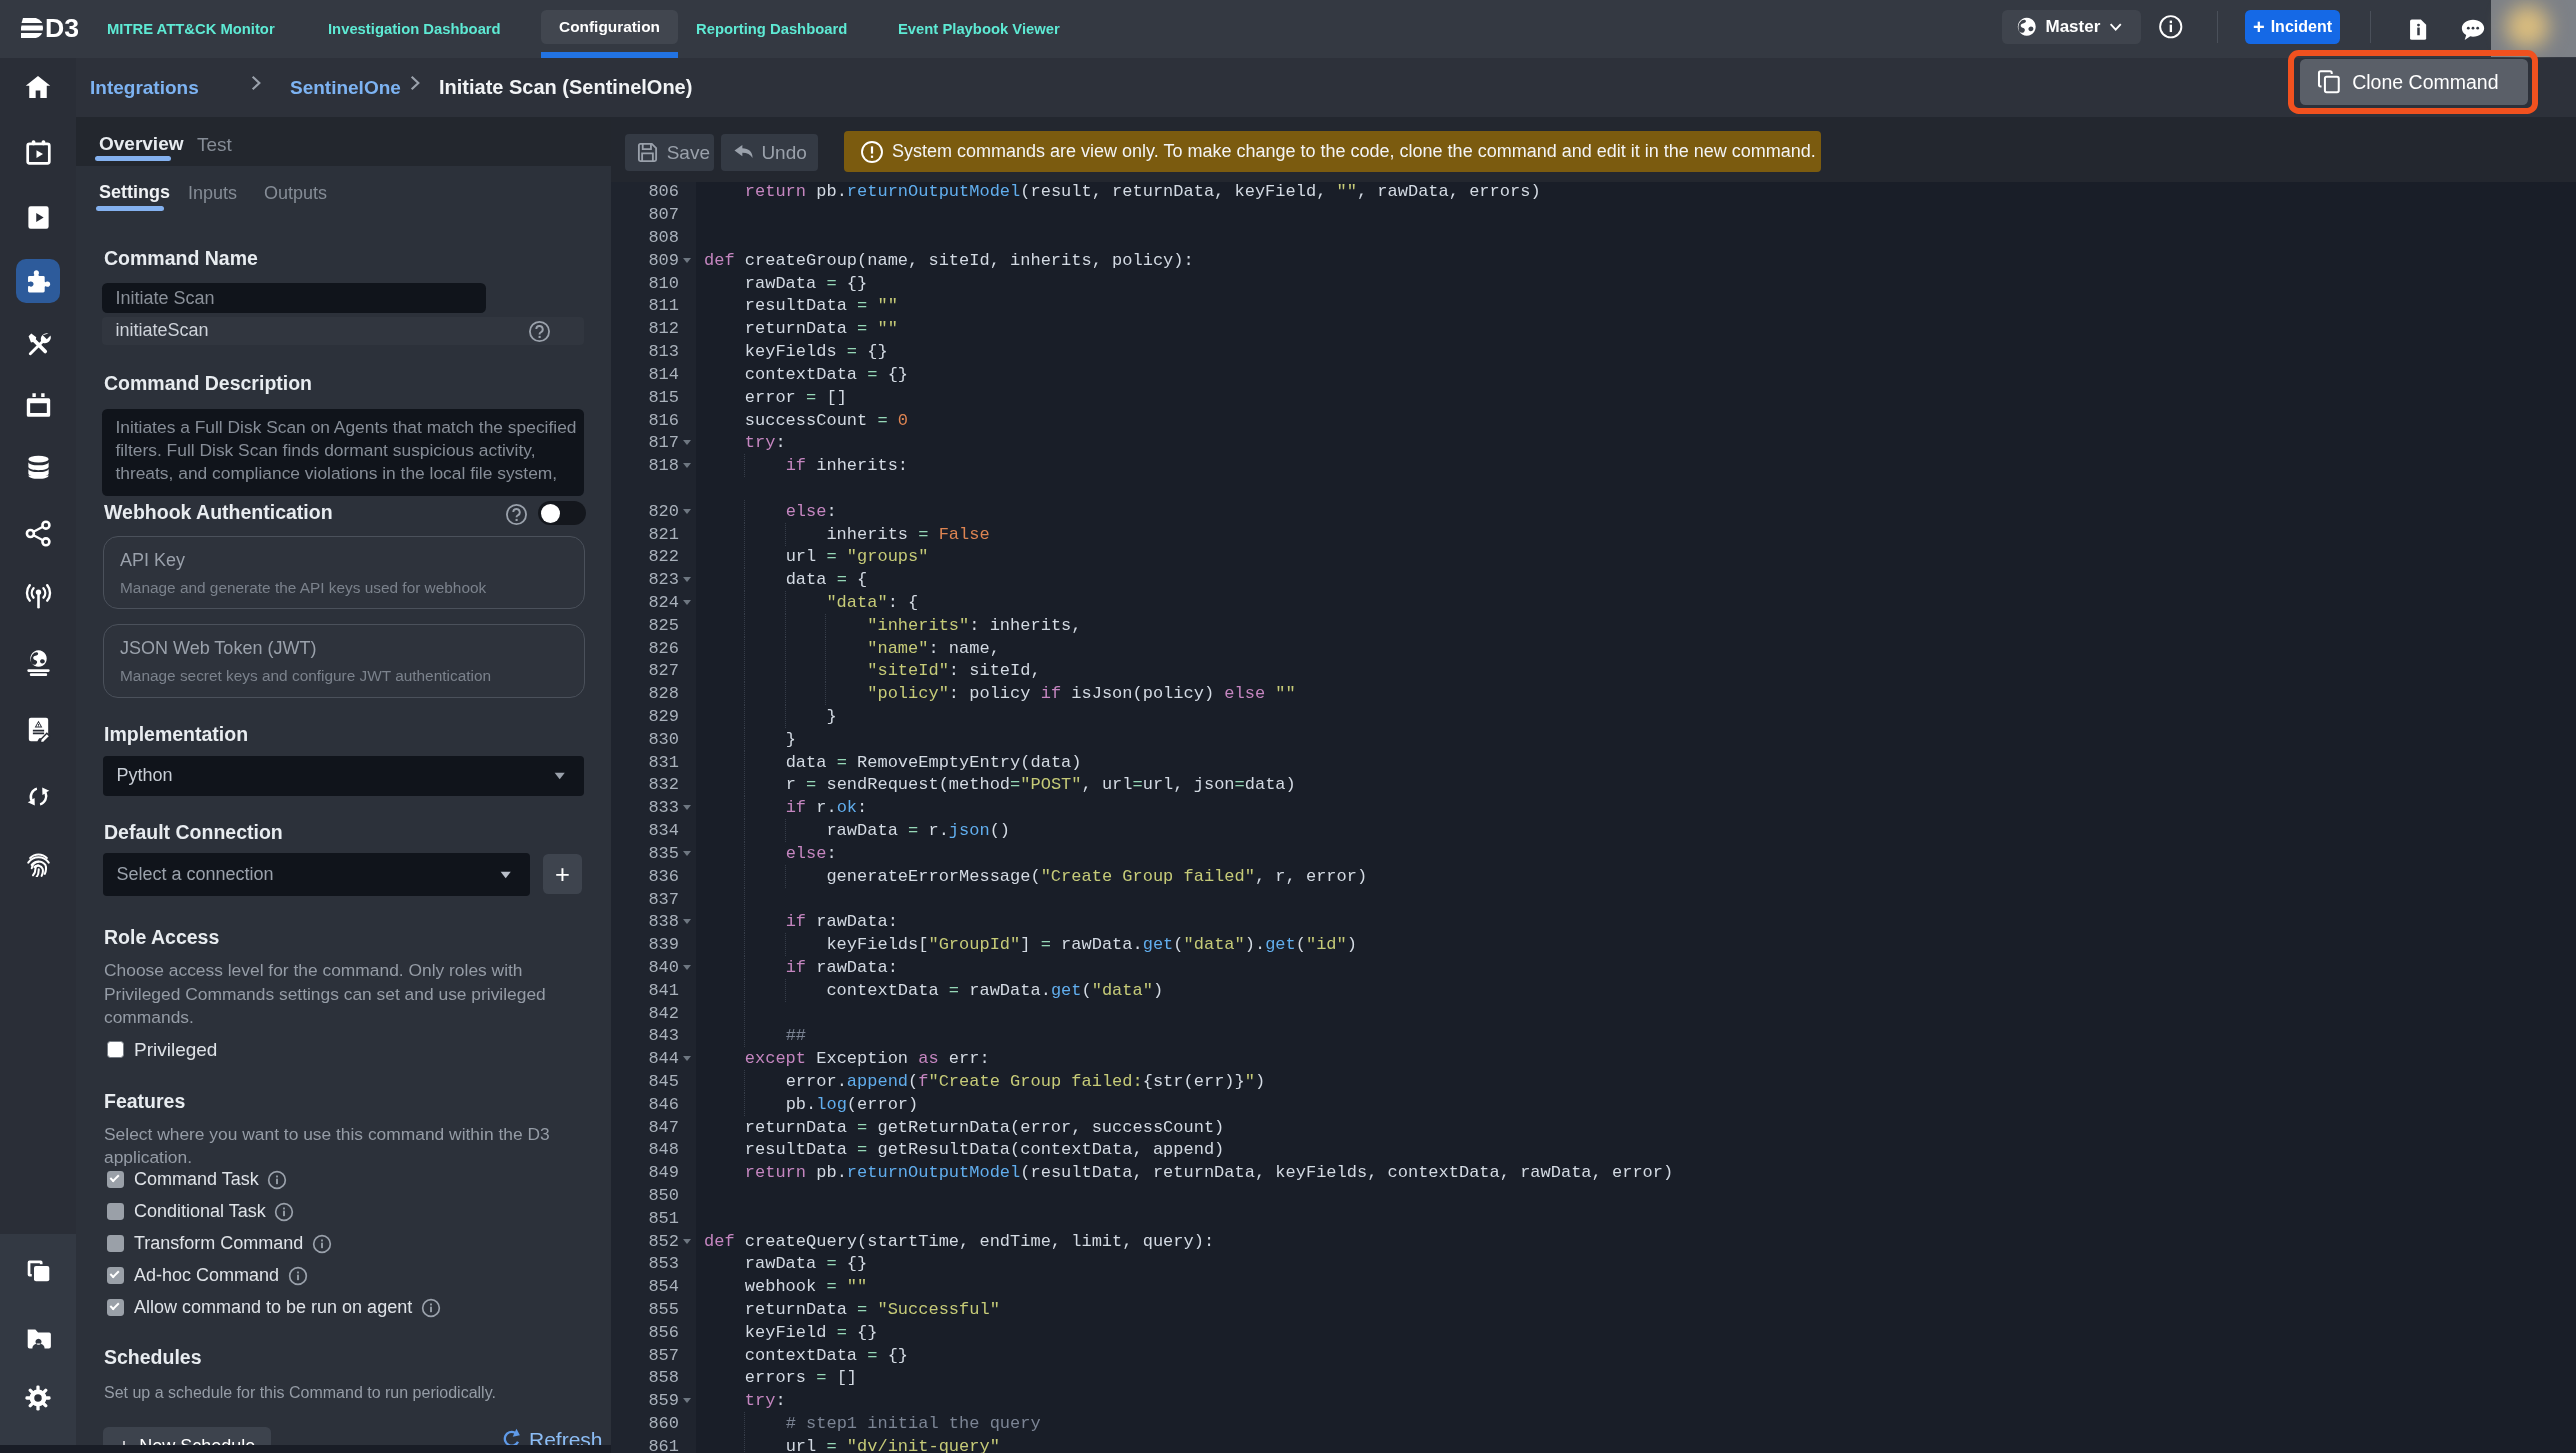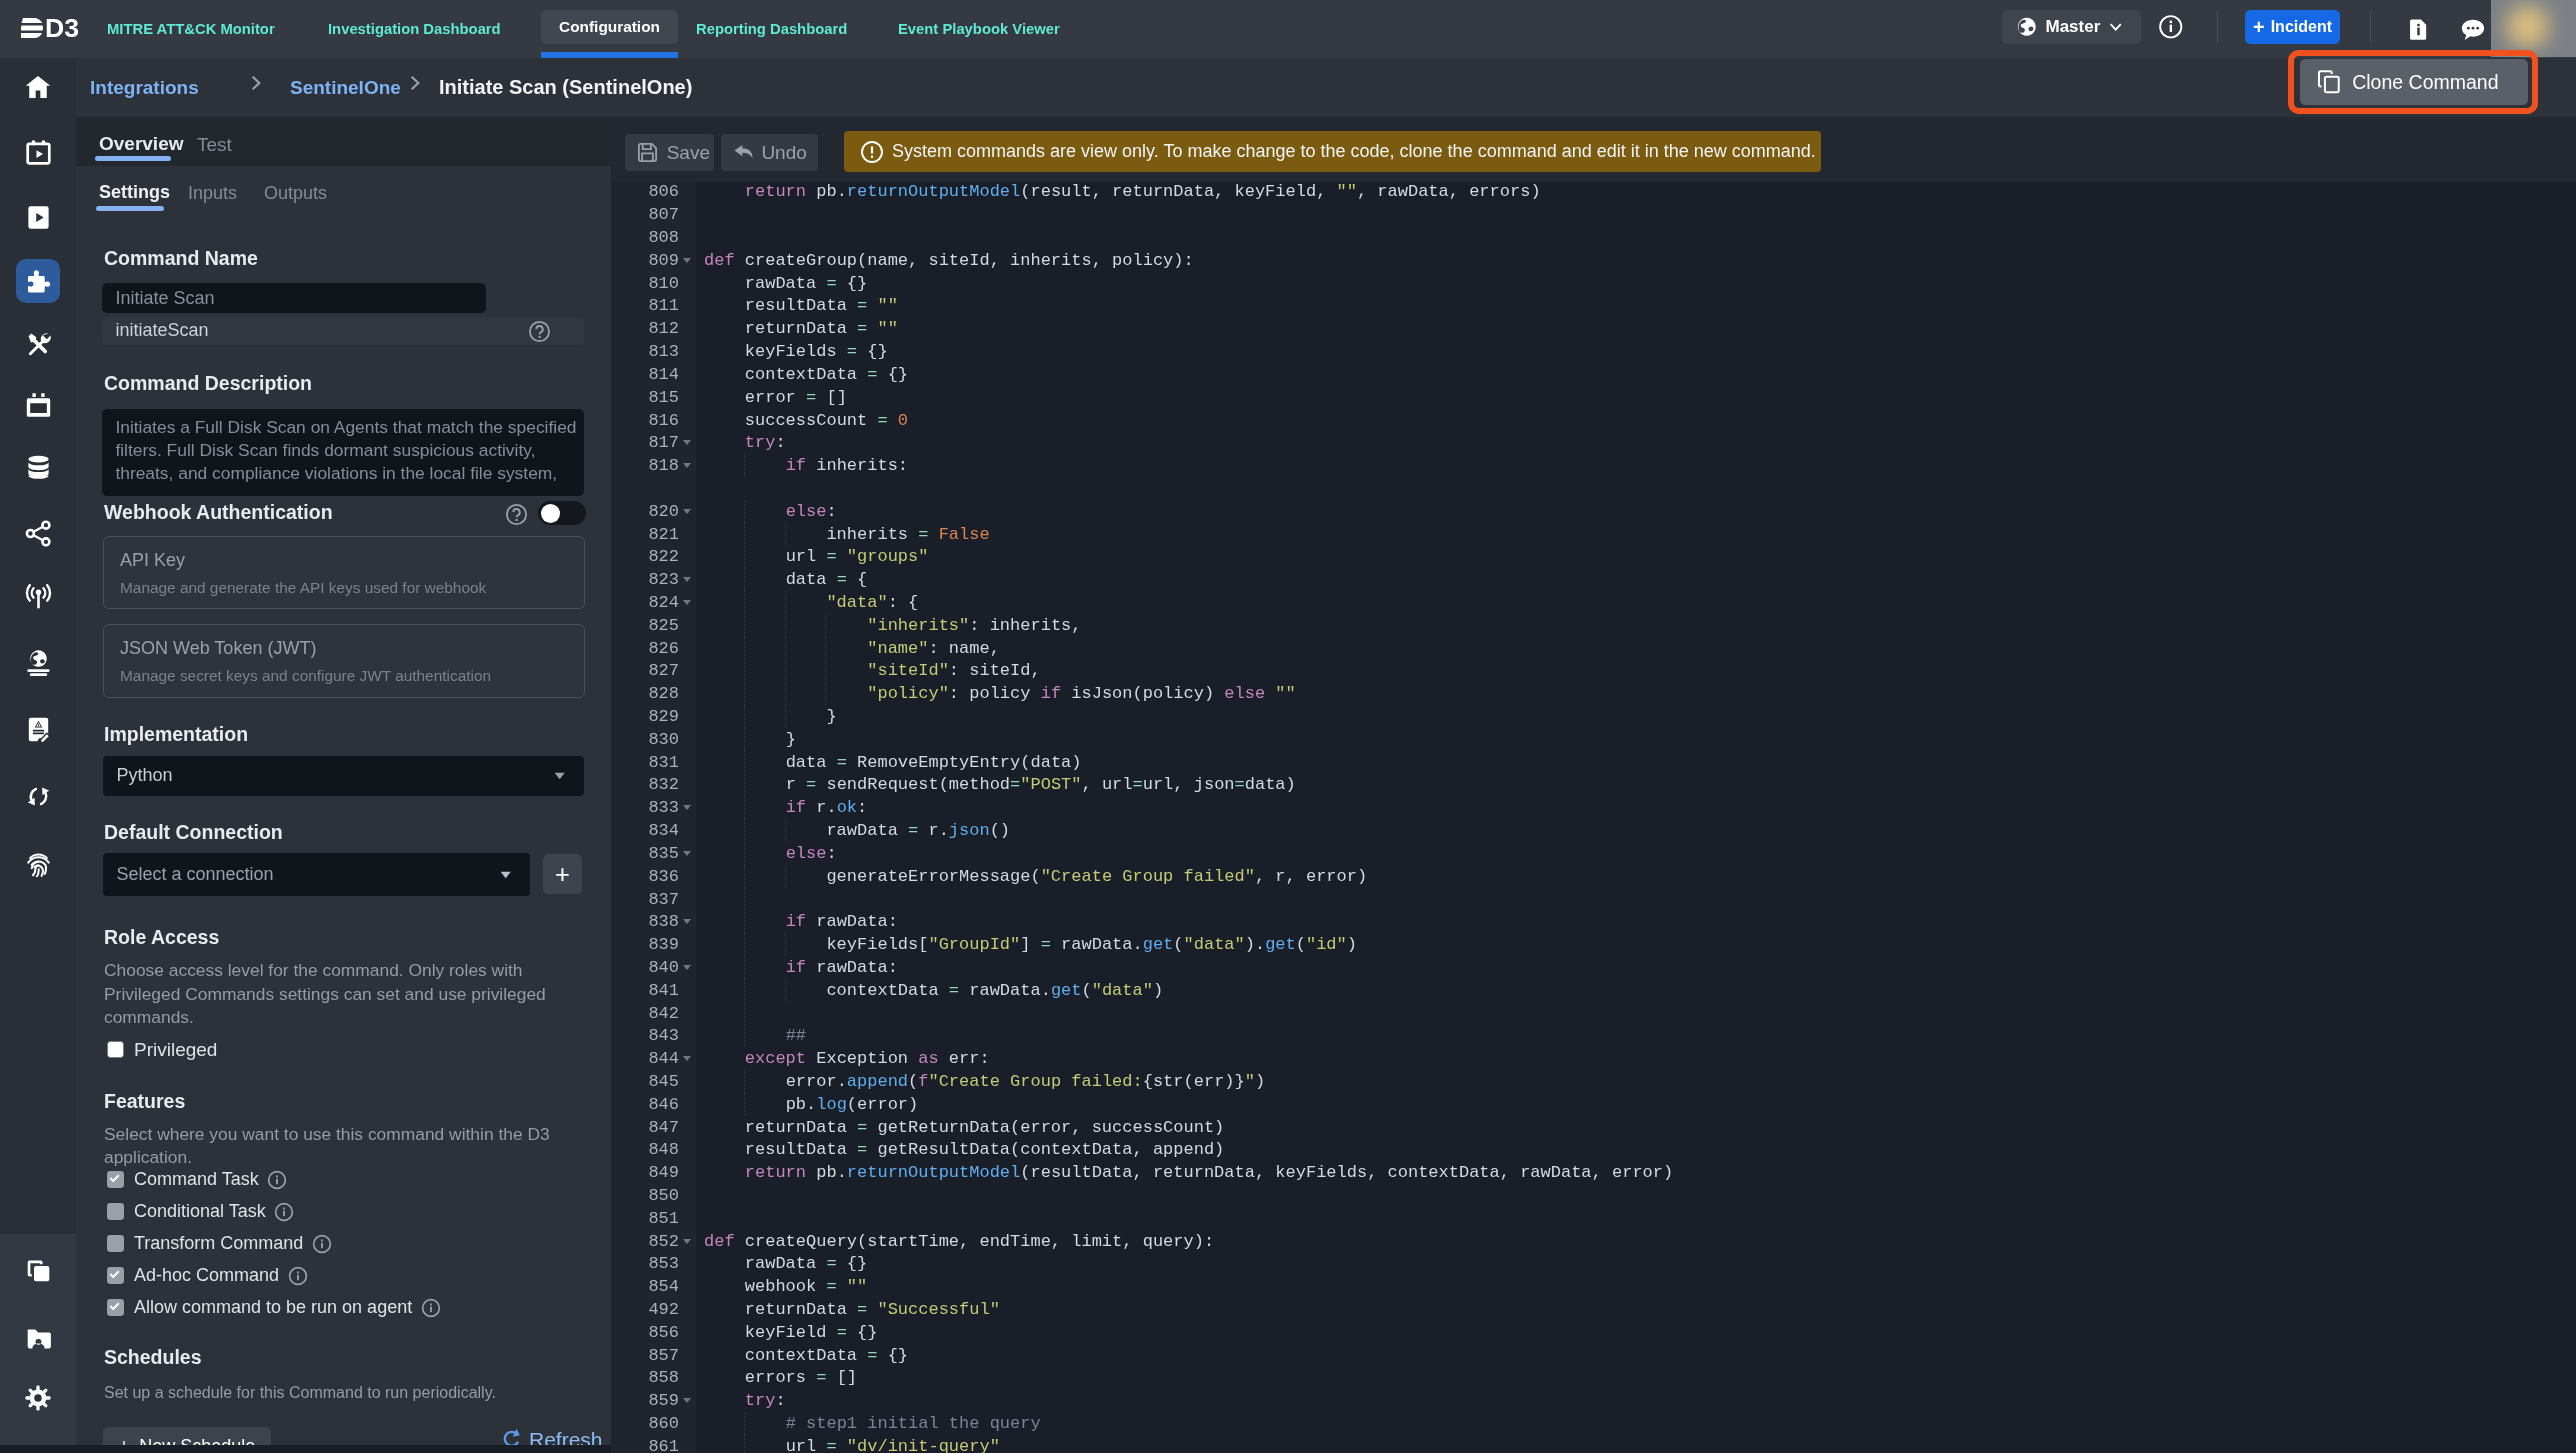--- a/index.html
+++ b/index.html
@@ -41,21 +41,21 @@
 .gray { position:absolute; color:#959ca6; font-size:17.4px; }
 .lbl { position:absolute; color:#dfe3e8; font-size:18px; }
 .inp { position:absolute; background:#10141b; border-radius:5.4px; }
 .ulb { position:absolute; height:5.4px; background:#84b1ef; border-radius:2.7px; }
 .cbw { position:absolute; width:17.4px; height:17.4px; background:#fff; border:1.3px solid #767c84;
   border-radius:3.4px; }
 .cbg { position:absolute; width:17.4px; height:17.4px; background:#9aa0a8; border-radius:3.4px; }
 .cbg i { position:absolute; left:3.4px; top:4px; width:8.7px; height:4.7px; border-left:2px solid #fff;
   border-bottom:2px solid #fff; transform:rotate(-45deg); }
 .obox { position:absolute; left:27px; width:482px; background:#2e333c; border:1.3px solid #4b515b;
-  border-radius:6px; }
+  border-radius:15px; }
 
 #editor { position:absolute; left:611px; top:117px; width:1965px; height:1336px; background:#191e28; }
 #etool { position:absolute; left:0; top:0; width:1965px; height:65px; background:#23272f; }
 .ebtn { position:absolute; top:17px; height:37px; background:#343a44; border-radius:4px;
   display:flex; align-items:center; color:#9aa1ab; font-size:19px; }
 #banner { position:absolute; left:233px; top:14px; width:977px; height:41px; background:#7b5b0f;
   border-radius:4px; display:flex; align-items:center; color:#f3f4f6; font-size:18px; }
 #gutter { position:absolute; left:0; top:65px; width:85px; height:1271px; background:#1f242e; }
 .cl { position:absolute; left:0; width:1965px; height:23px; font-family:"Liberation Mono",monospace;
   font-size:17px; line-height:23px; white-space:pre; }
@@ -431,21 +431,21 @@
 <div class="cl" style="top:1070px"><span class="ln">845</span><i class="g" style="left:133px"></i><span class="ct">&nbsp;&nbsp;&nbsp;&nbsp;&nbsp;&nbsp;&nbsp;&nbsp;<span class="p">error.</span><span class="m">append</span><span class="p">(</span><span class="k">f</span><span class="s">"Create Group failed:</span><span class="p">{str(err)}</span><span class="s">"</span><span class="p">)</span></span></div>
 <div class="cl" style="top:1093px"><span class="ln">846</span><i class="g" style="left:133px"></i><span class="ct">&nbsp;&nbsp;&nbsp;&nbsp;&nbsp;&nbsp;&nbsp;&nbsp;<span class="p">pb.</span><span class="m">log</span><span class="p">(error)</span></span></div>
 <div class="cl" style="top:1116px"><span class="ln">847</span><span class="ct">&nbsp;&nbsp;&nbsp;&nbsp;<span class="p">returnData </span><span class="o">=</span><span class="p"> getReturnData(error, successCount)</span></span></div>
 <div class="cl" style="top:1138px"><span class="ln">848</span><span class="ct">&nbsp;&nbsp;&nbsp;&nbsp;<span class="p">resultData </span><span class="o">=</span><span class="p"> getResultData(contextData, append)</span></span></div>
 <div class="cl" style="top:1161px"><span class="ln">849</span><span class="ct">&nbsp;&nbsp;&nbsp;&nbsp;<span class="k">return</span><span class="p"> pb.</span><span class="m">returnOutputModel</span><span class="p">(resultData, returnData, keyFields, contextData, rawData, error)</span></span></div>
 <div class="cl" style="top:1184px"><span class="ln">850</span><span class="ct"></span></div>
 <div class="cl" style="top:1207px"><span class="ln">851</span><span class="ct"></span></div>
 <div class="cl" style="top:1230px"><span class="ln">852</span><i class="fold"></i><span class="ct"><span class="k">def</span><span class="p"> createQuery(startTime, endTime, limit, query):</span></span></div>
 <div class="cl" style="top:1252px"><span class="ln">853</span><span class="ct">&nbsp;&nbsp;&nbsp;&nbsp;<span class="p">rawData </span><span class="o">=</span><span class="p"> {}</span></span></div>
 <div class="cl" style="top:1275px"><span class="ln">854</span><span class="ct">&nbsp;&nbsp;&nbsp;&nbsp;<span class="p">webhook </span><span class="o">=</span><span class="p"> </span><span class="s">""</span></span></div>
-<div class="cl" style="top:1298px"><span class="ln">492</span><span class="ct">&nbsp;&nbsp;&nbsp;&nbsp;<span class="p">returnData </span><span class="o">=</span><span class="p"> </span><span class="s">"Successful"</span></span></div>
+<div class="cl" style="top:1298px"><span class="ln">855</span><span class="ct">&nbsp;&nbsp;&nbsp;&nbsp;<span class="p">returnData </span><span class="o">=</span><span class="p"> </span><span class="s">"Successful"</span></span></div>
 <div class="cl" style="top:1321px"><span class="ln">856</span><span class="ct">&nbsp;&nbsp;&nbsp;&nbsp;<span class="p">keyField </span><span class="o">=</span><span class="p"> {}</span></span></div>
 <div class="cl" style="top:1344px"><span class="ln">857</span><span class="ct">&nbsp;&nbsp;&nbsp;&nbsp;<span class="p">contextData </span><span class="o">=</span><span class="p"> {}</span></span></div>
 <div class="cl" style="top:1366px"><span class="ln">858</span><span class="ct">&nbsp;&nbsp;&nbsp;&nbsp;<span class="p">errors </span><span class="o">=</span><span class="p"> []</span></span></div>
 <div class="cl" style="top:1389px"><span class="ln">859</span><i class="fold"></i><span class="ct">&nbsp;&nbsp;&nbsp;&nbsp;<span class="k">try</span><span class="p">:</span></span></div>
 <div class="cl" style="top:1412px"><span class="ln">860</span><i class="g" style="left:133px"></i><span class="ct">&nbsp;&nbsp;&nbsp;&nbsp;&nbsp;&nbsp;&nbsp;&nbsp;<span class="c"># step1 initial the query</span></span></div>
 <div class="cl" style="top:1435px"><span class="ln">861</span><i class="g" style="left:133px"></i><span class="ct">&nbsp;&nbsp;&nbsp;&nbsp;&nbsp;&nbsp;&nbsp;&nbsp;<span class="p">url </span><span class="o">=</span><span class="p"> </span><span class="s">"dv/init-query"</span></span></div>
 </div>
 <div id="botbar"></div>
 
 </div>

